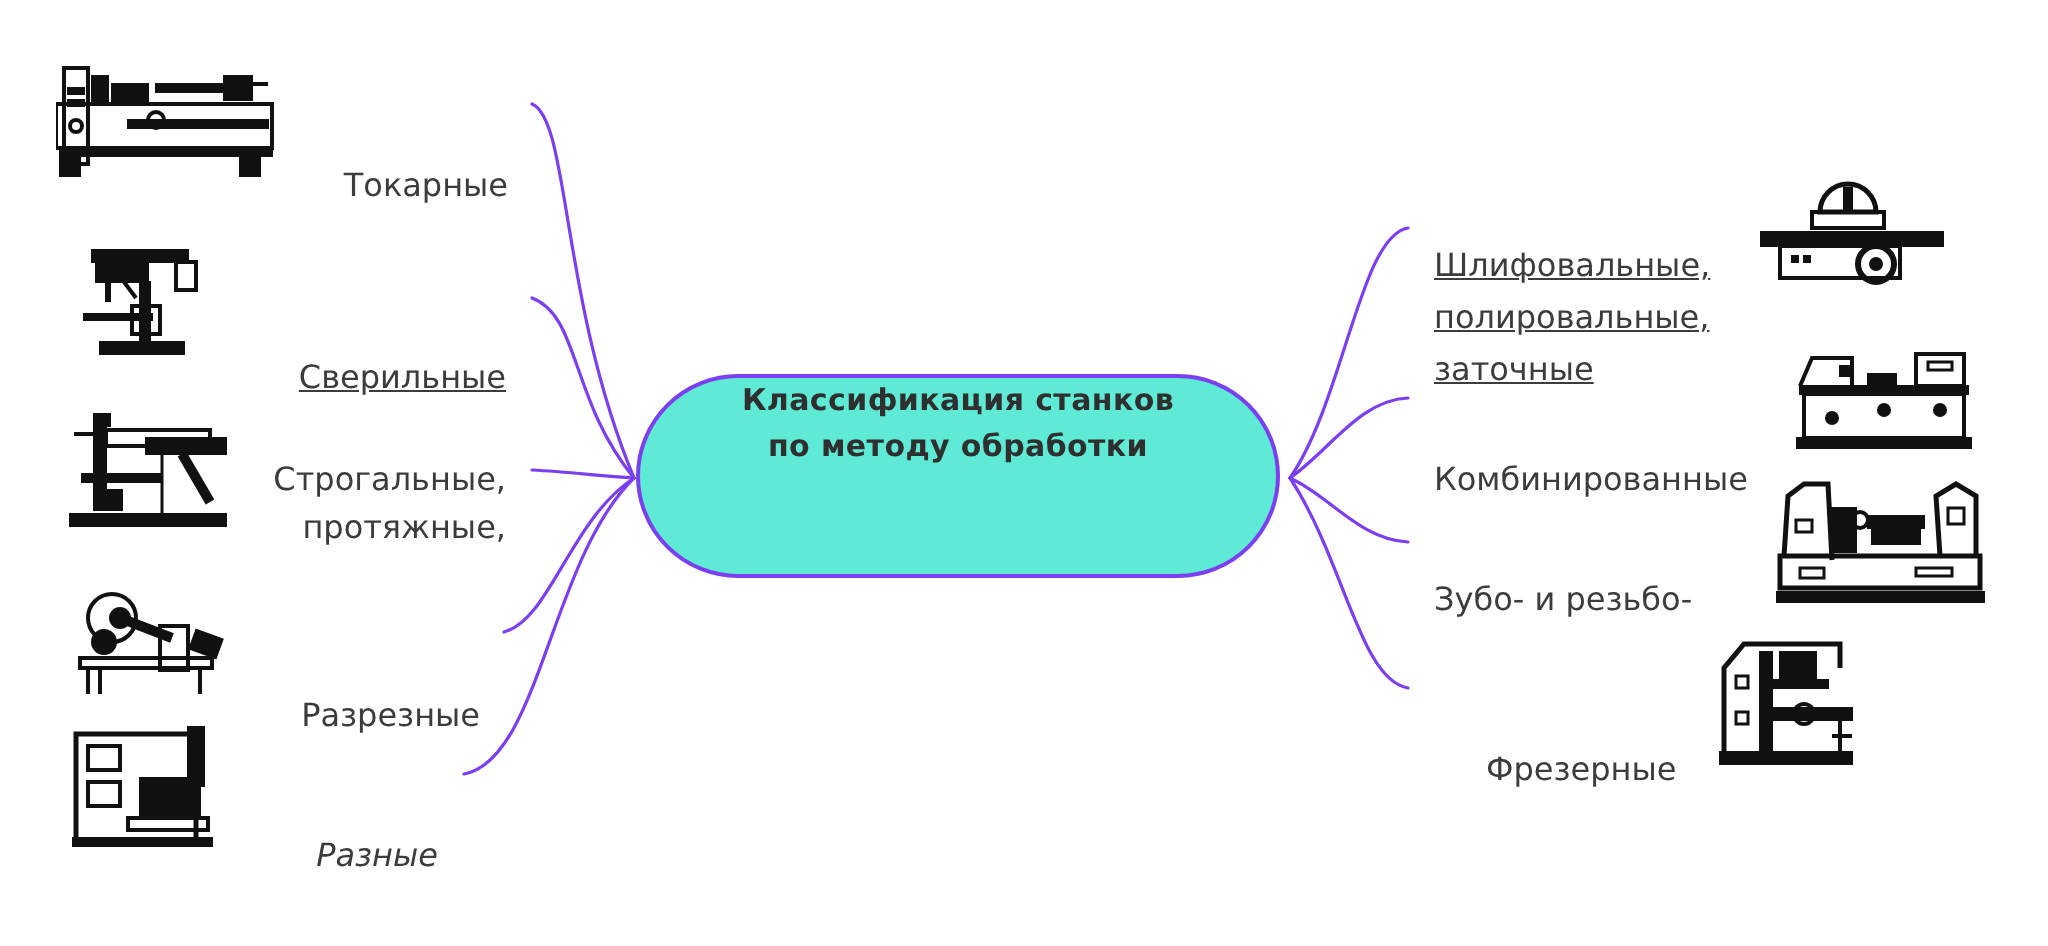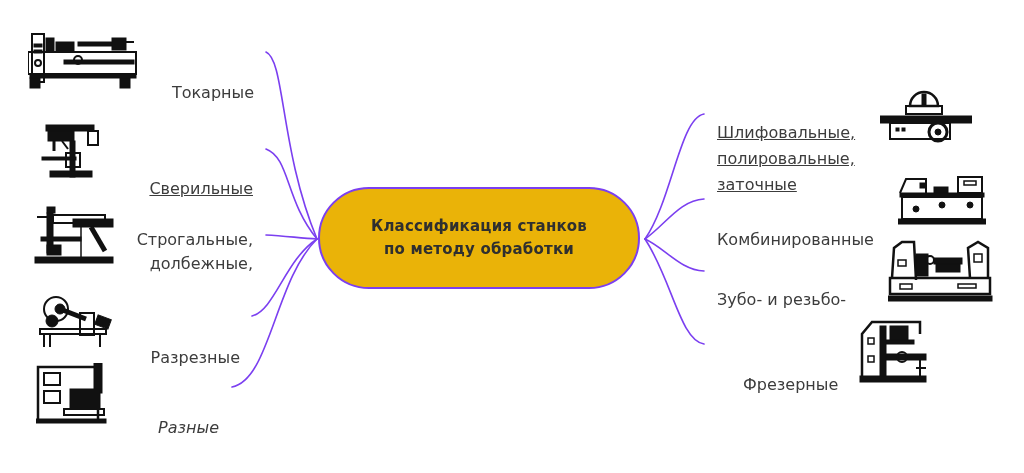--- a/index.html
+++ b/index.html
@@ -1,22 +1,22 @@
 <!DOCTYPE html>
 <html><head>
 <meta charset="utf-8">
 <style>
   html, body { margin:0; padding:0; background:#ffffff; }
   body { width:1024px; height:473px; position:relative; overflow:hidden;
          font-family:"DejaVu Sans","Liberation Sans",sans-serif; color:#3a3a3a; }
   #connectors { position:absolute; left:0; top:0; width:1024px; height:473px; }
   .center-node { position:absolute; left:318px; top:187px; width:322px; height:102px;
          border:2px solid #7b3ff0; border-radius:52px; box-sizing:border-box;
-         display:flex; flex-direction:column; align-items:center; justify-content:center;
-         background:#eab308; }
+         display:flex; flex-direction:column; align-items:center; justify-content:flex-start;
+         background:#5eead4; }
   .center-node span { font-weight:bold; font-size:15px; line-height:23px; color:#2f2f2f; letter-spacing:0.2px; }
   .label { position:absolute; font-size:16px; line-height:23px; color:#3c3c3c; white-space:nowrap;margin-top:40px; }
   .label.right-align { text-align:right; }
   .label span { display:block; }
   .icon { position:absolute; }
   .icon svg { display:block; }
 </style>
 </head>
 <body>
 
@@ -42,21 +42,21 @@
 </div>
 
 <div class="label right-align" style="right:770px; top:41px;">
   <span>Токарные</span>
 </div>
 <div class="label right-align" style="right:771px; top:137px;text-decoration:underline;">
   <span>Сверильные</span>
 </div>
 <div class="label right-align" style="right:771px; top:188px; line-height:23.5px;">
   <span>Строгальные,</span>
-  <span>долбежные,</span>
+  <span>протяжные,</span>
 </div>
 <div class="label right-align" style="right:784px; top:306px;">
   <span>Разрезные</span>
 </div>
 <div class="label right-align" style="right:805px; top:376px;font-style:italic;">
   <span>Разные</span>
 </div>
 
 <div class="label" style="left:717px; top:80px; line-height:26px;text-decoration:underline;">
   <span>Шлифовальные,</span>

